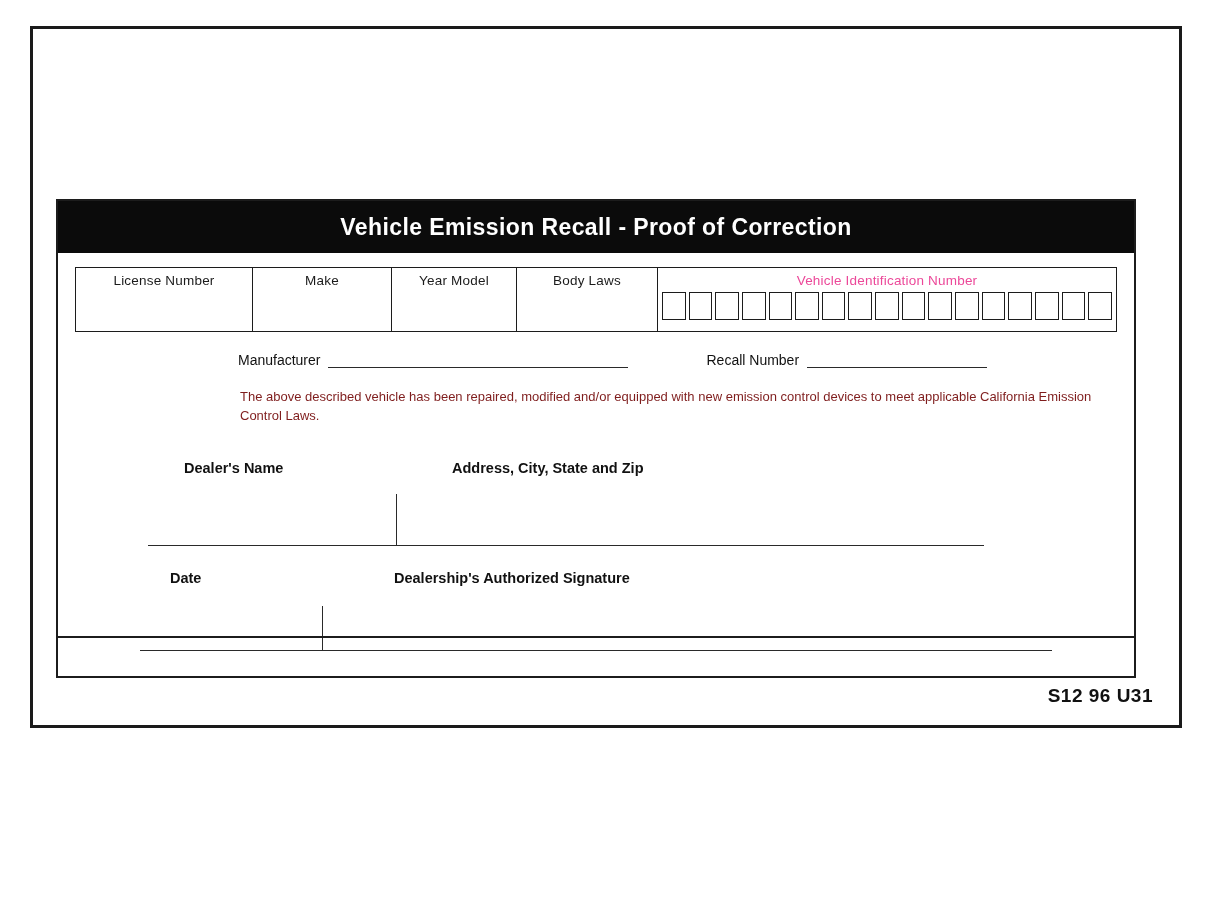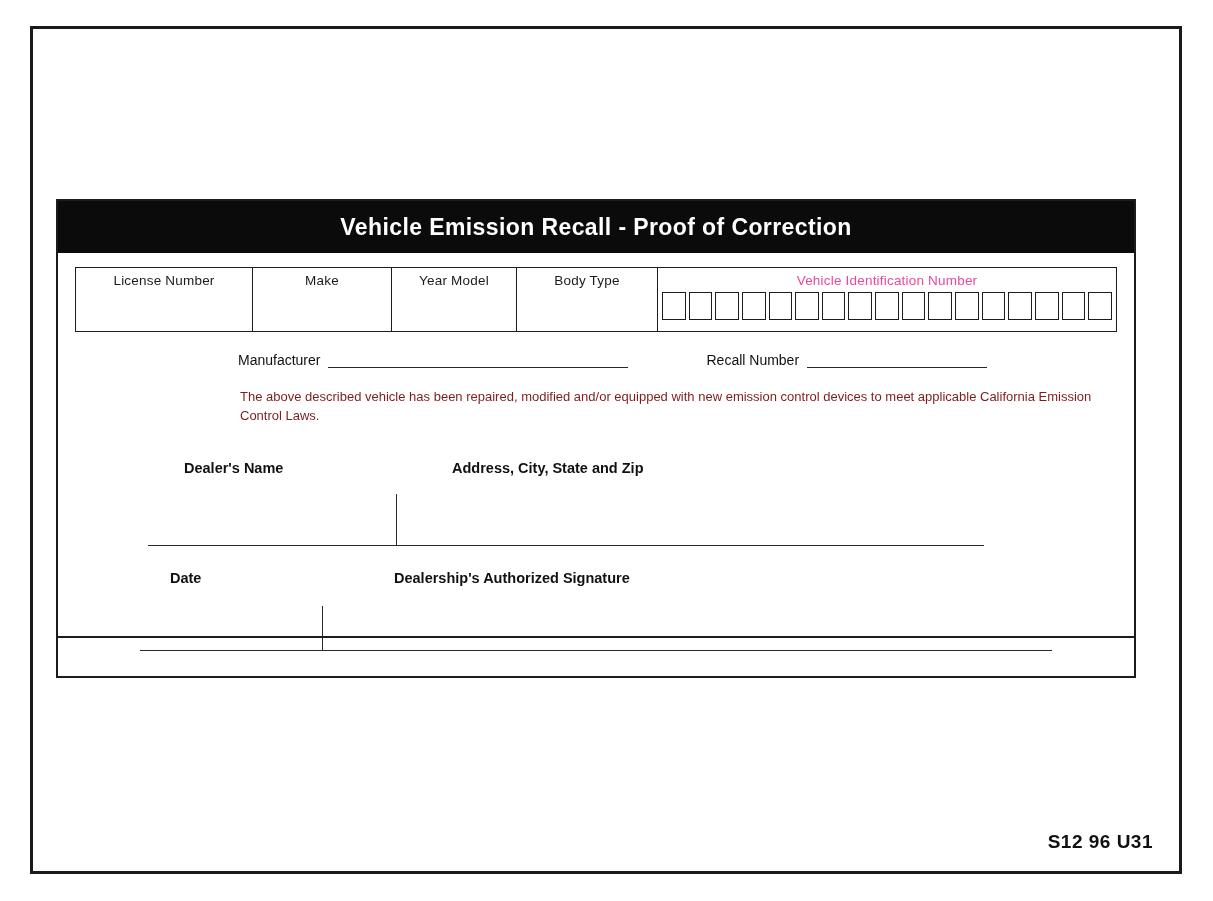--- a/index.html
+++ b/index.html
@@ -14,21 +14,21 @@
     color: #111111;
     overflow: hidden;
   }
 
   
   .page {
     position: absolute;
     left: 30px;
     top: 26px;
     width: 1152px;
-    height: 848px;
+    height: 702px;
     border: 3px solid #1a1a1a;
     background: #ffffff;
     box-sizing: border-box;
   }
 
   
   .form-card {
     position: absolute;
     left: 23px;
     top: 170px;
@@ -269,21 +269,21 @@
           <td style="width:168px">
             <div class="col-head">License Number</div>
           </td>
           <td style="width:130px">
             <div class="col-head">Make</div>
           </td>
           <td style="width:116px">
             <div class="col-head">Year Model</div>
           </td>
           <td style="width:132px">
-            <div class="col-head">Body Type</div>
+            <div class="col-head">Body Laws</div>
           </td>
           <td class="vin-cell">
             <div class="vin-head">Vehicle Identification Number</div>
             <div class="vin-boxes">
               <span class="vin-box"></span>
               <span class="vin-box"></span>
               <span class="vin-box"></span>
               <span class="vin-box"></span>
               <span class="vin-box"></span>
               <span class="vin-box"></span>

